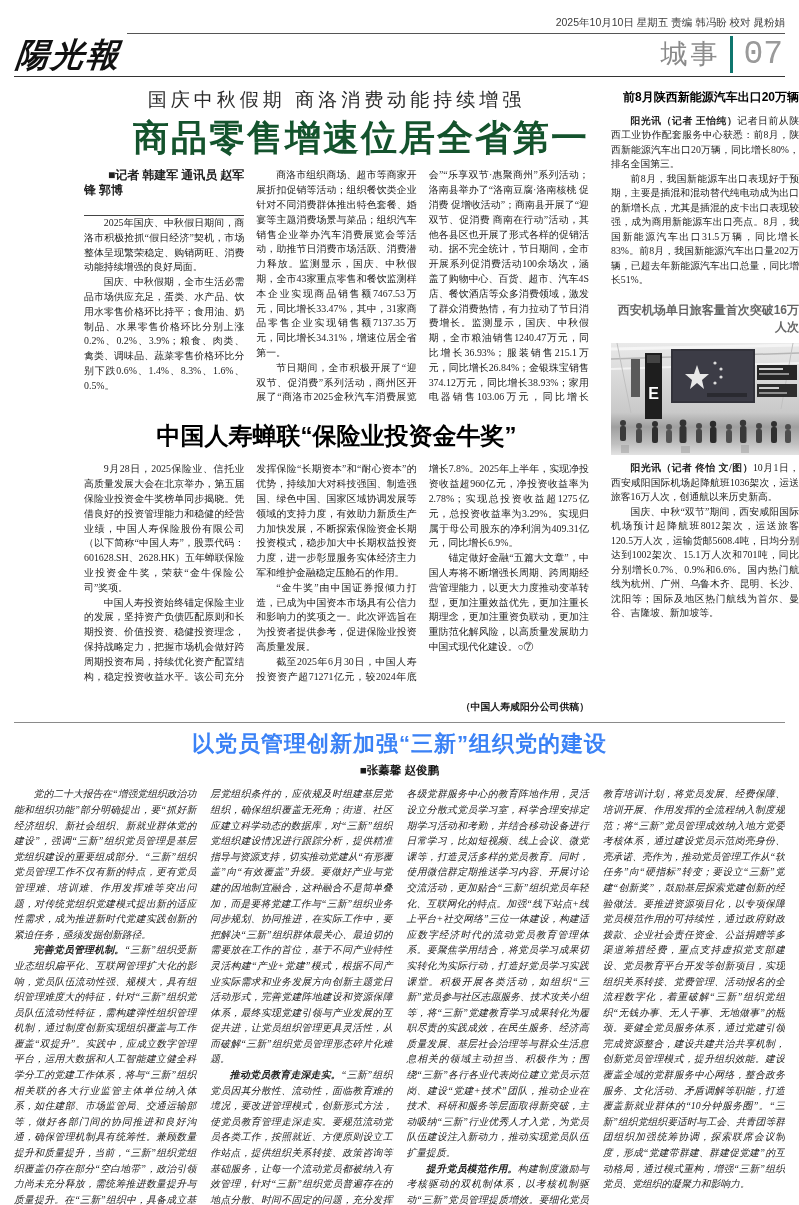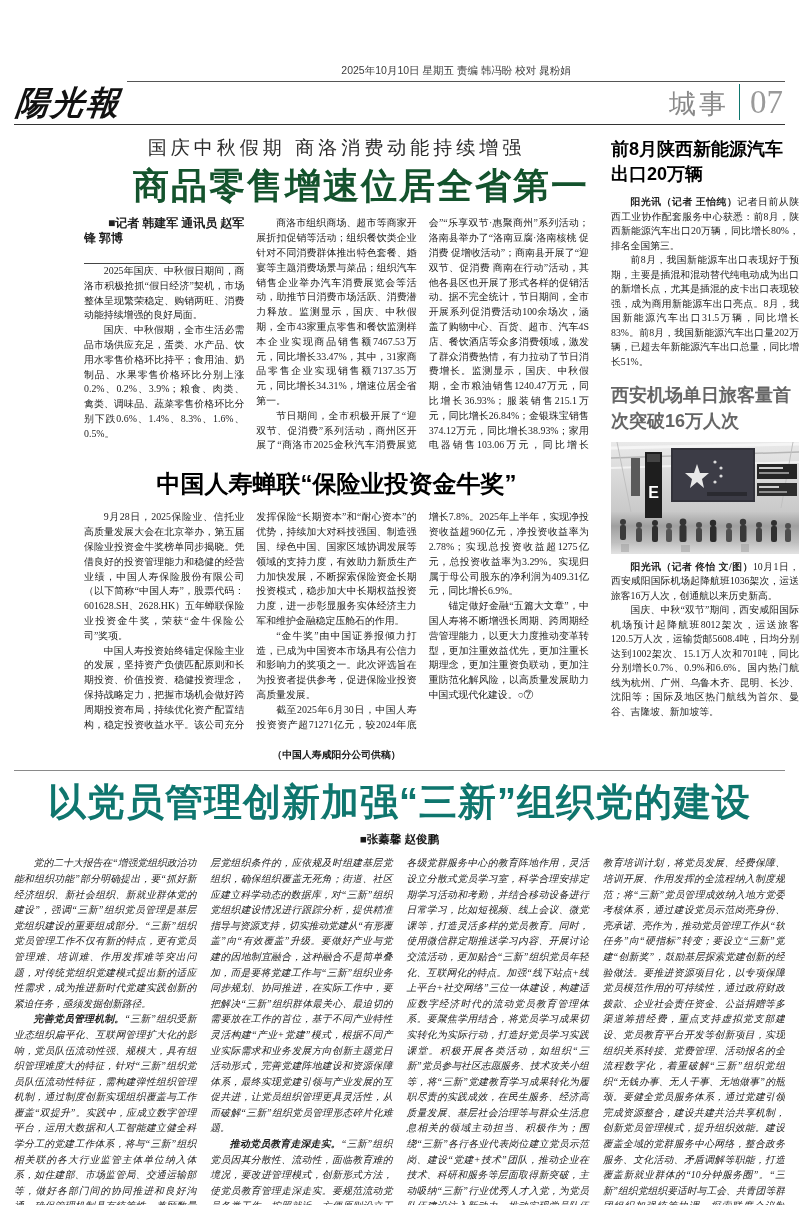--- a/index.html
+++ b/index.html
@@ -6,63 +6,63 @@
   body{width:799px;height:1205px;overflow:hidden;color:#1a1a1a;
        font-family:"Liberation Serif","DejaVu Serif",serif;}
   .page{padding:16px 14px 0 14px;}
 
   
   .masthead{display:flex;align-items:flex-end;}
   .logo{font-family:"DejaVu Serif",serif;font-style:italic;font-weight:bold;
         font-size:33px;letter-spacing:2px;color:#111;line-height:1;
         padding:0 6px 2px 2px;white-space:nowrap;transform:skewX(-6deg);}
   .masthead-right{flex:1;}
-  .dateline{font-size:10.5px;color:#3c3c3c;text-align:center;
+  .dateline{font-size:10.5px;color:#3c3c3c;text-align:right;
             border-bottom:1px solid #555;padding-bottom:3px;
-            font-family:"Liberation Sans",sans-serif;margin-top:48px;}
+            font-family:"Liberation Sans",sans-serif;}
   .section-line{text-align:right;padding:4px 2px 2px 0;line-height:1;}
   .section-name{font-size:27px;color:#8a8a8a;letter-spacing:3px;
                 font-family:"Liberation Sans",sans-serif;}
-  .page-no{font-size:33px;color:#9a9a9a;font-family:Liberation Serif, serif;
-           border-left:1px solid #0f766e;padding-left:10px;margin-left:10px;}
+  .page-no{font-size:33px;color:#9a9a9a;font-family:Liberation Mono, monospace;
+           border-left:3px solid #0f766e;padding-left:10px;margin-left:10px;}
   .masthead-rule{border-top:1.5px solid #333;margin-top:3px;}
 
   
   .top-section{display:flex;gap:22px;padding-left:70px;margin-top:8px;}
   .left-main{width:505px;flex-shrink:0;}
   .right-col{width:188px;flex-shrink:0;}
 
   .kicker{text-align:center;font-family:"Liberation Sans",sans-serif;
           font-size:19px;color:#2b2b2b;letter-spacing:4px;margin:2px 0 4px 0;}
   .headline-a{text-align:right;font-family:"Liberation Sans",sans-serif;
               font-weight:bold;font-size:36px;letter-spacing:2px;color:#14532d;
               line-height:1.15;margin:0 0 10px 0;}
   .newsbody{font-size:9.9px;line-height:14.8px;text-align:justify;color:#222;}
   .body-a{column-count:3;column-gap:12px;height:238px;overflow:hidden;}
   .body-b{column-count:3;column-gap:12px;height:236px;overflow:hidden;}
   p.para{margin:0;text-indent:2em;}
   .byline-a{text-indent:0;font-weight:bold;font-size:12px;
             border-bottom:1px solid #444;padding-bottom:17px;margin-bottom:4px;}
   .headline-b{text-align:center;font-family:"Liberation Sans",sans-serif;
               font-weight:bold;font-size:24px;color:#000;margin:14px 0 10px 0;}
-  .credit-b{text-align:center;font-weight:bold;font-size:9.9px;margin-top:2px;}
-
-  .headline-side{text-align:left;font-family:"Liberation Sans",sans-serif;
-                 font-weight:bold;font-size:18px;line-height:1.4;color:#000;
+  .credit-b{text-align:right;font-weight:bold;font-size:9.9px;margin-top:2px;}
+
+  .headline-side{text-align:right;font-family:"Liberation Sans",sans-serif;
+                 font-weight:bold;font-size:12px;line-height:1.4;color:#000;
                  margin:4px 0 8px 0;}
   .headline-side.gray{color:#666;margin-top:14px;}
   .body-side{font-size:9.8px;line-height:14.5px;text-align:justify;color:#222;}
   .photo-wrap{margin:6px 0 6px 0;}
   .photo-wrap svg{display:block;}
 
   .section-divider{border-top:1px solid #8a8a8a;margin:8px 0 6px 0;}
 
   
   .headline-e{text-align:center;font-family:"Liberation Sans",sans-serif;
-              font-weight:bold;font-size:38px;color:#0f766e;letter-spacing:1px;
+              font-weight:bold;font-size:22px;color:#3b82f6;letter-spacing:1px;
               margin:4px 0 4px 0;}
   .byline-e{text-align:center;font-weight:bold;font-size:11.5px;
             font-family:"Liberation Sans",sans-serif;margin-bottom:8px;}
   .body-e{column-count:4;column-gap:14px;height:424px;overflow:hidden;
           font-size:9.8px;line-height:15.6px;text-align:justify;
           font-style:italic;color:#222;}
   .body-e b{font-style:italic;}
   .lead{font-weight:bold;}
 </style>
 </head>

